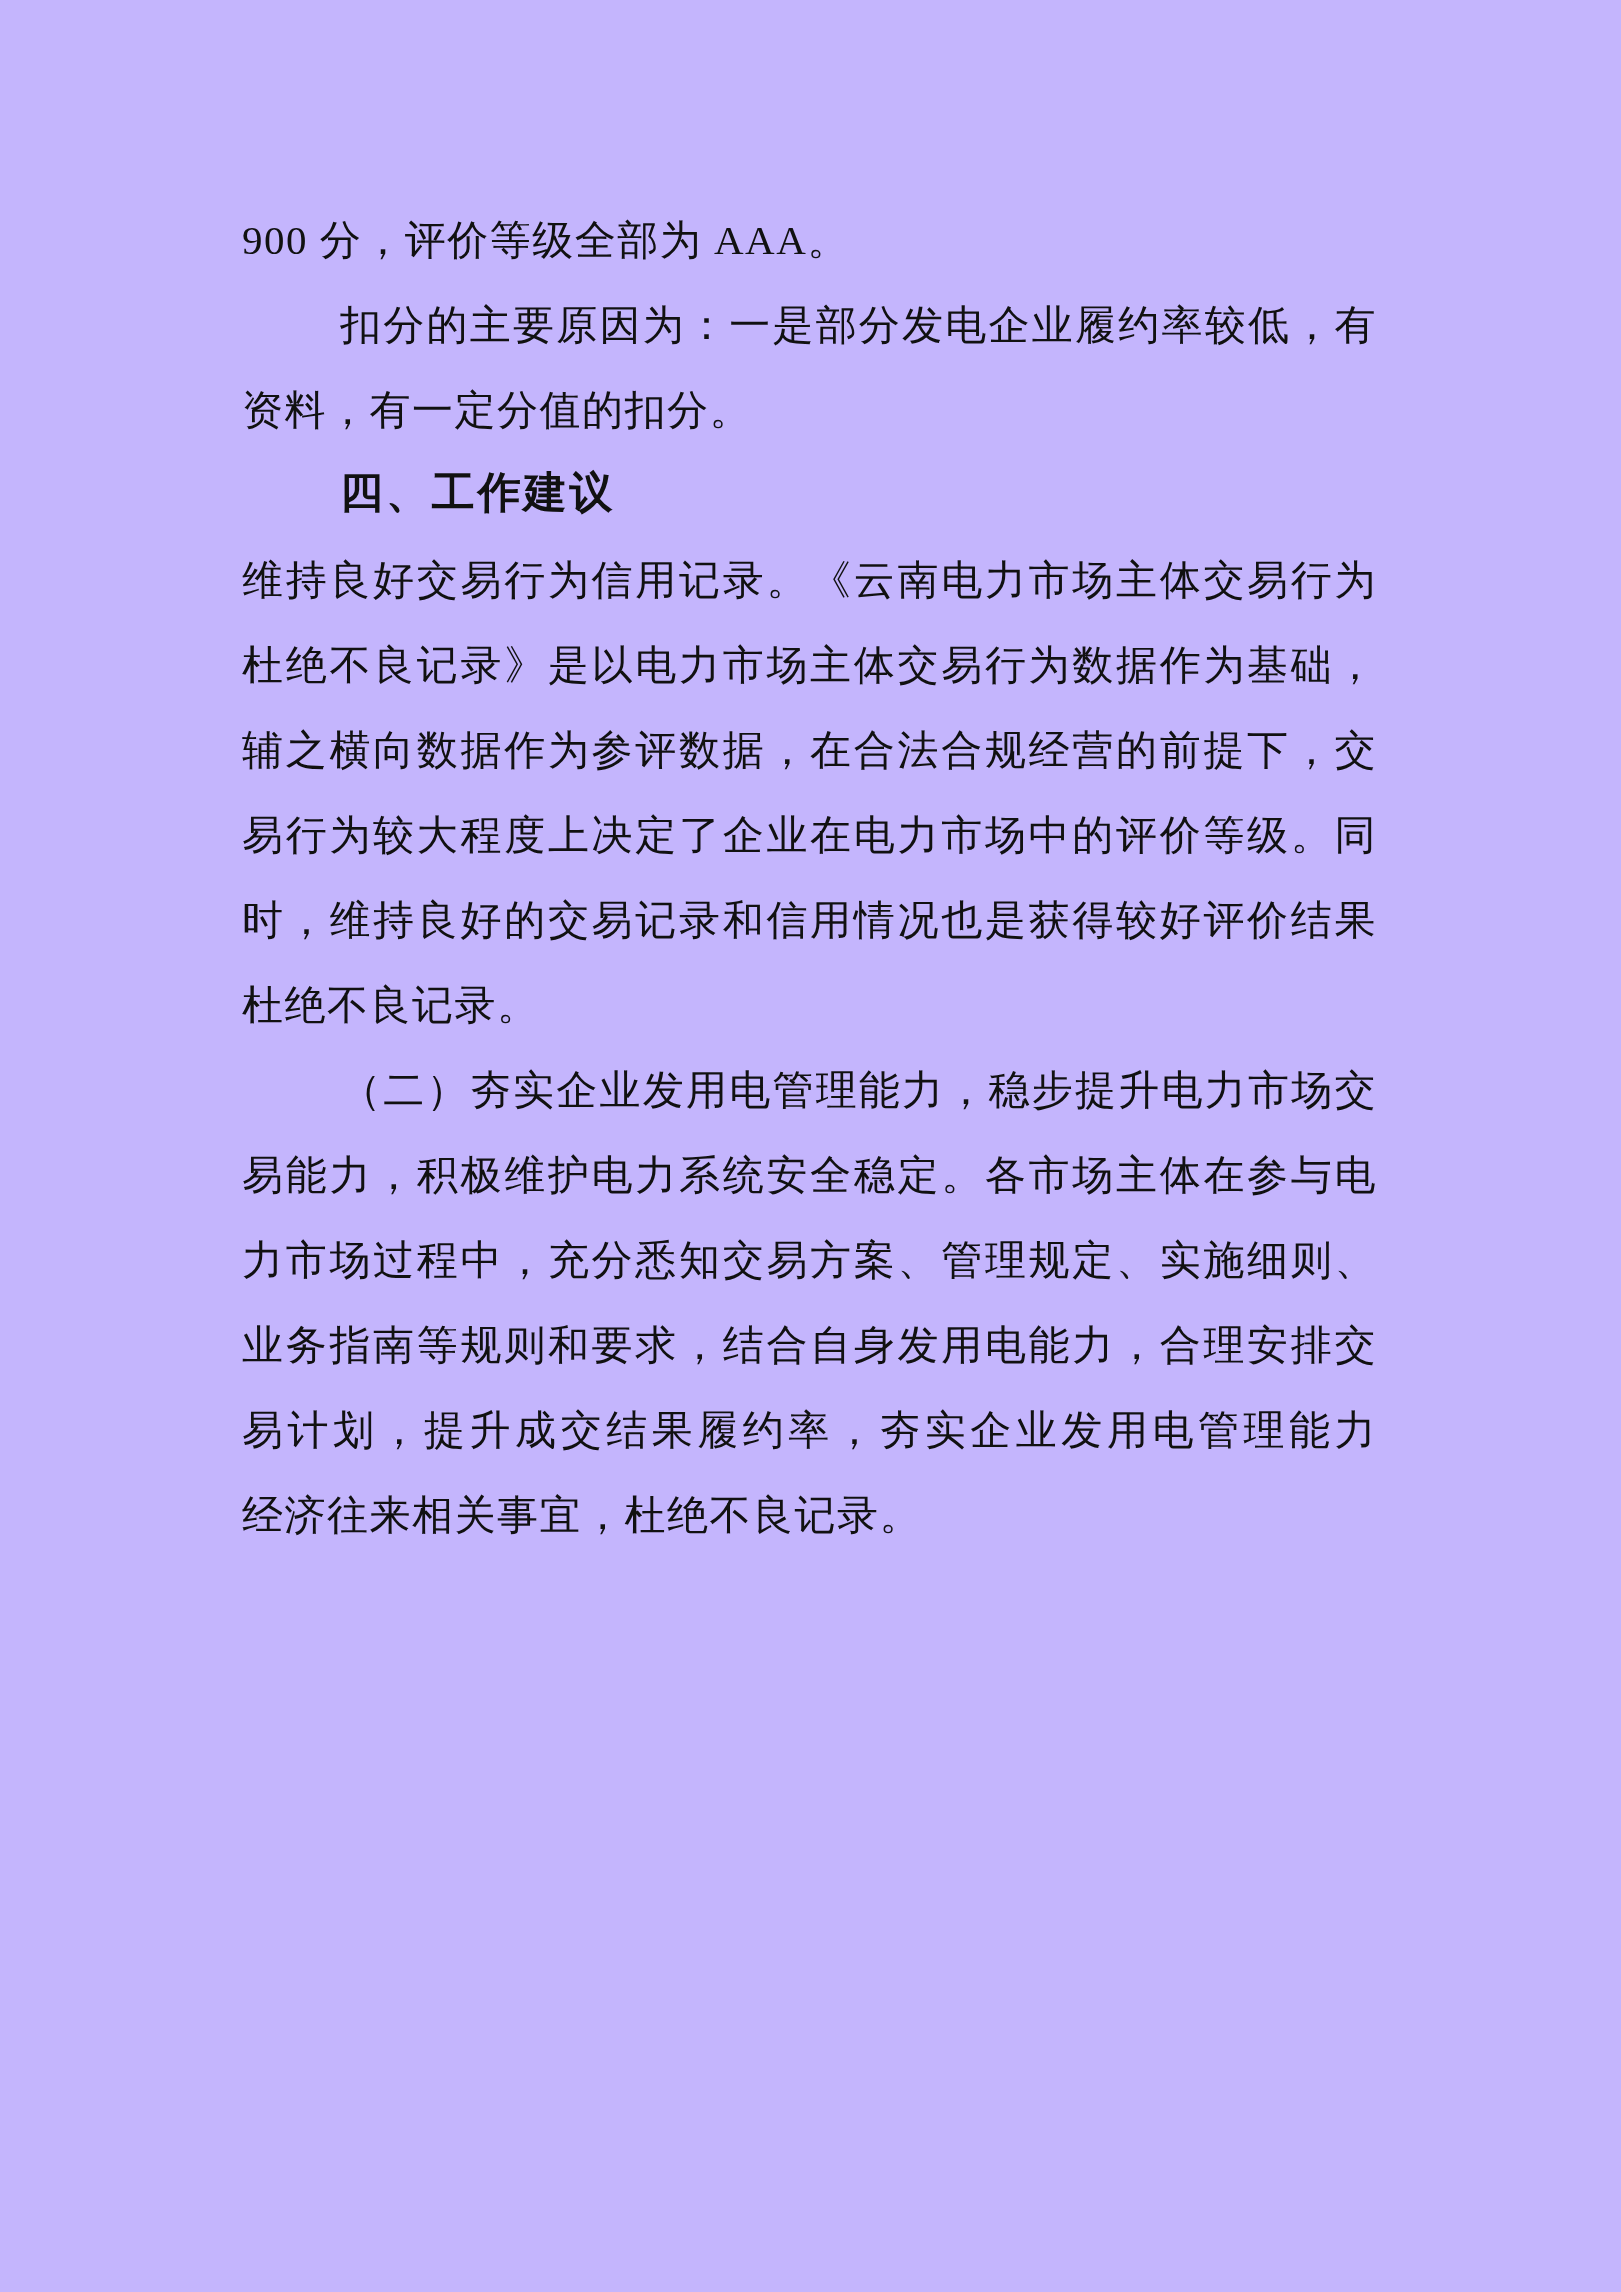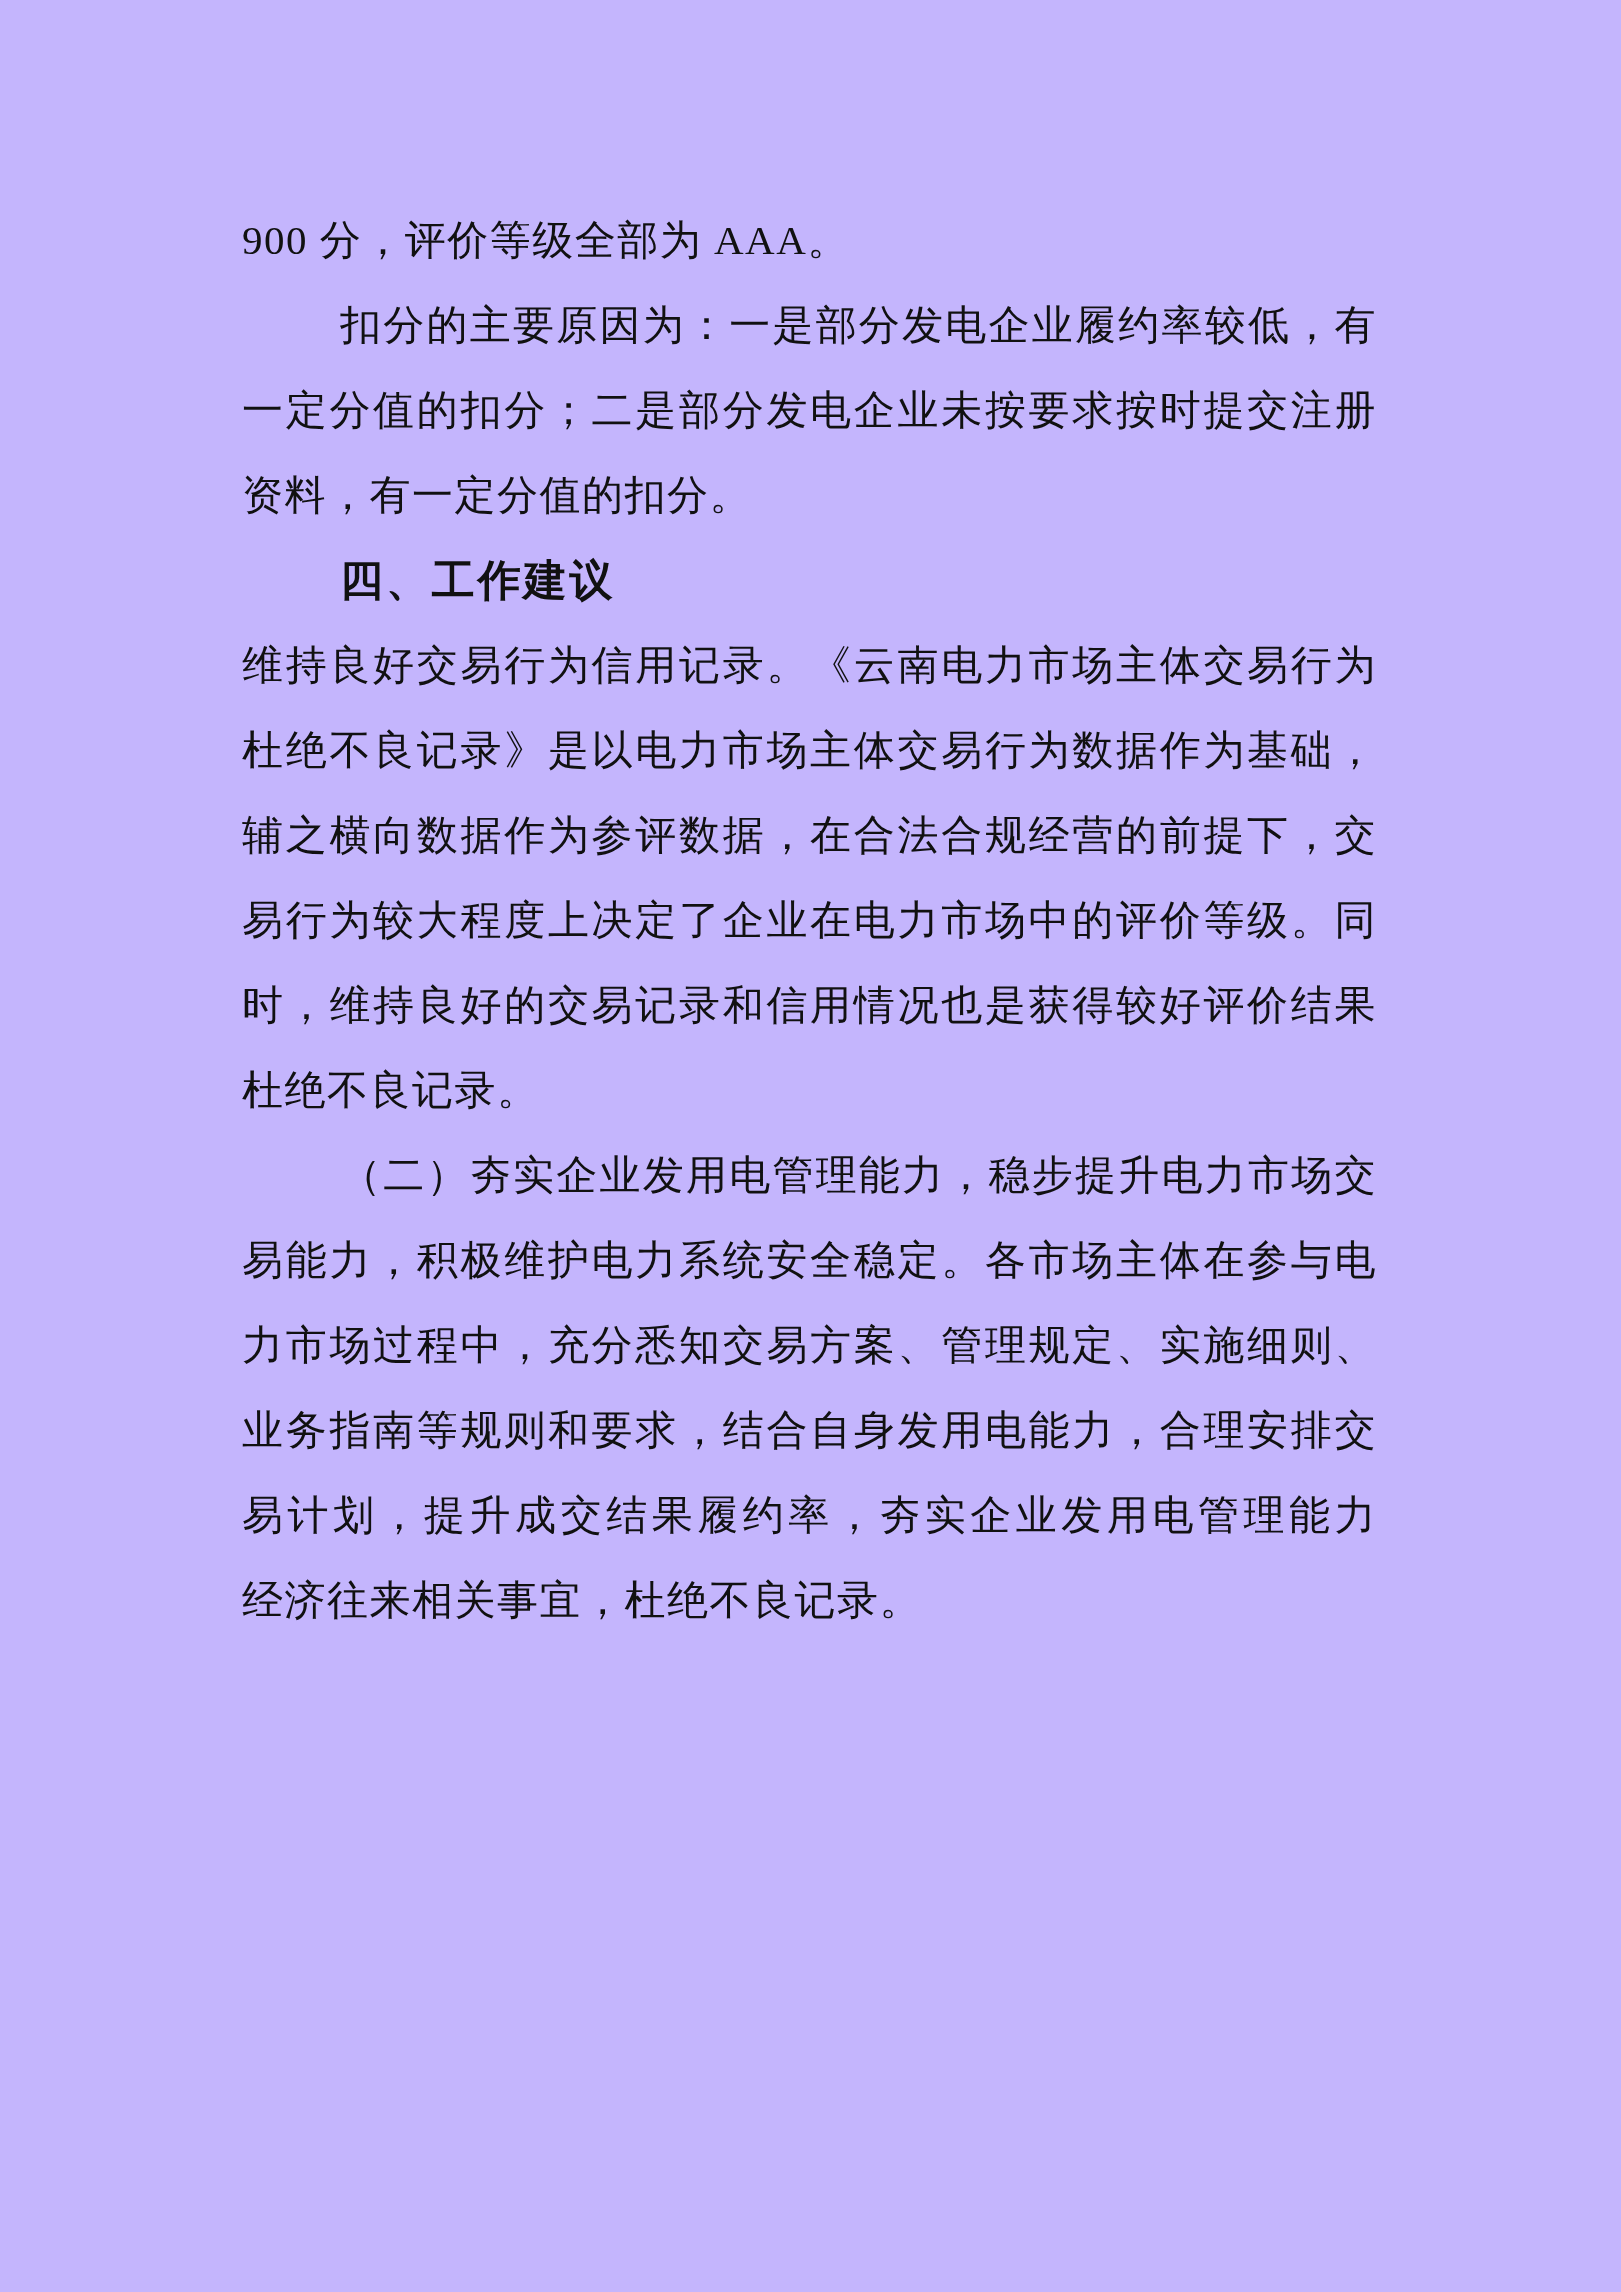--- a/index.html
+++ b/index.html
@@ -34,32 +34,31 @@
     text-align: justify;
     text-align-last: justify;
     -moz-text-align-last: justify;
   }
   .line.indent {
     padding-left: 98px;
   }
   .line.heading {
     font-weight: bold;
     font-size: 43px;
-    font-family: Liberation Sans, sans-serif;
+    font-family: Liberation Mono, monospace;
     letter-spacing: 2.9px;
   }
 </style>
 </head>
 <body>
 
 <div class="page">
   <div class="text-block">
     <div class="line">900 分，评价等级全部为 AAA。</div>
     <div class="line indent justify">扣分的主要原因为：一是部分发电企业履约率较低，有</div>
-    <div class="line justify">一定分值的扣分；二是部分发电企业未按要求按时提交注册</div>
     <div class="line">资料，有一定分值的扣分。</div>
     <div class="line indent heading">四、工作建议</div>
     <div class="line justify">维持良好交易行为信用记录。《云南电力市场主体交易行为</div>
     <div class="line justify">杜绝不良记录》是以电力市场主体交易行为数据作为基础，</div>
     <div class="line justify">辅之横向数据作为参评数据，在合法合规经营的前提下，交</div>
     <div class="line justify">易行为较大程度上决定了企业在电力市场中的评价等级。同</div>
     <div class="line justify">时，维持良好的交易记录和信用情况也是获得较好评价结果</div>
     <div class="line">杜绝不良记录。</div>
     <div class="line indent justify">（二）夯实企业发用电管理能力，稳步提升电力市场交</div>
     <div class="line justify">易能力，积极维护电力系统安全稳定。各市场主体在参与电</div>

